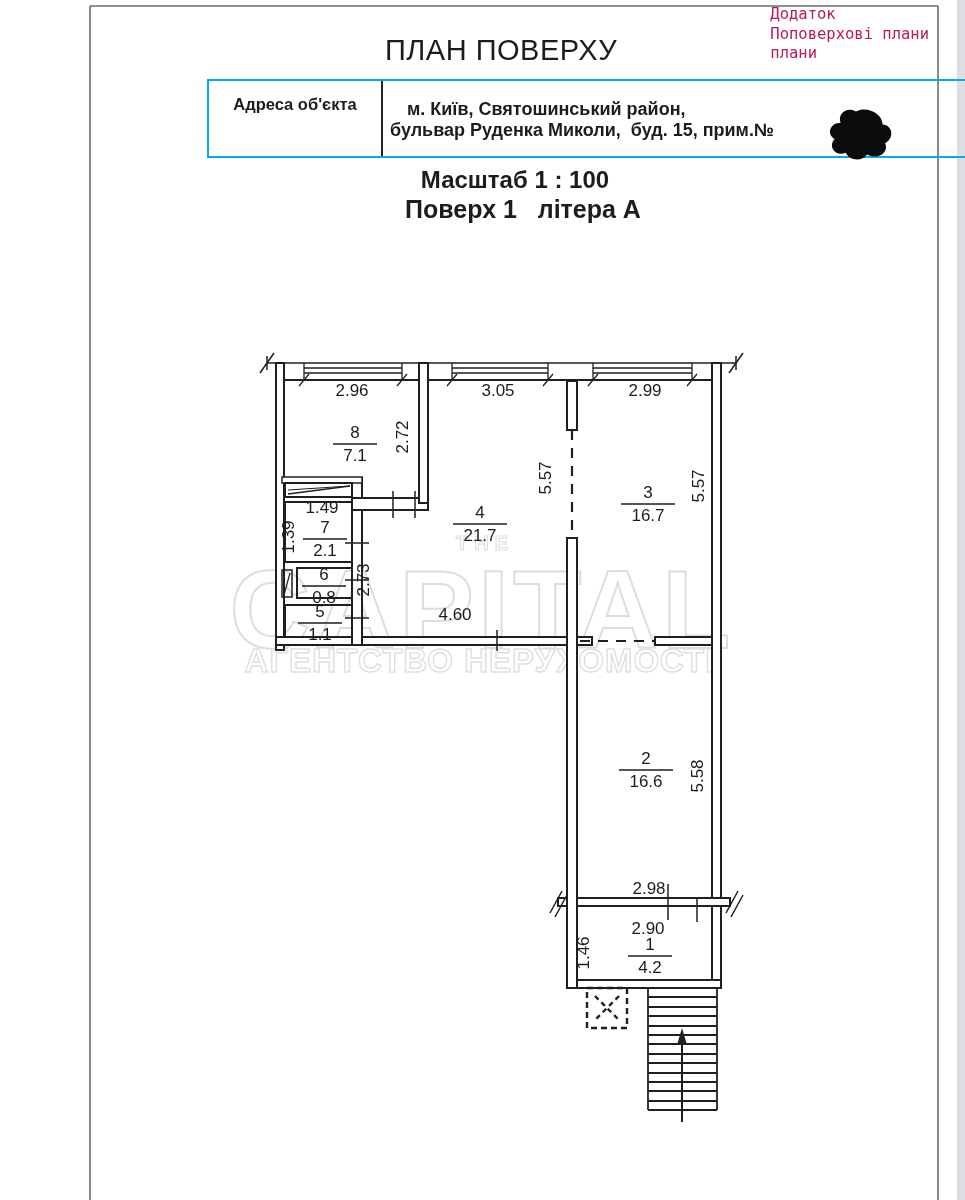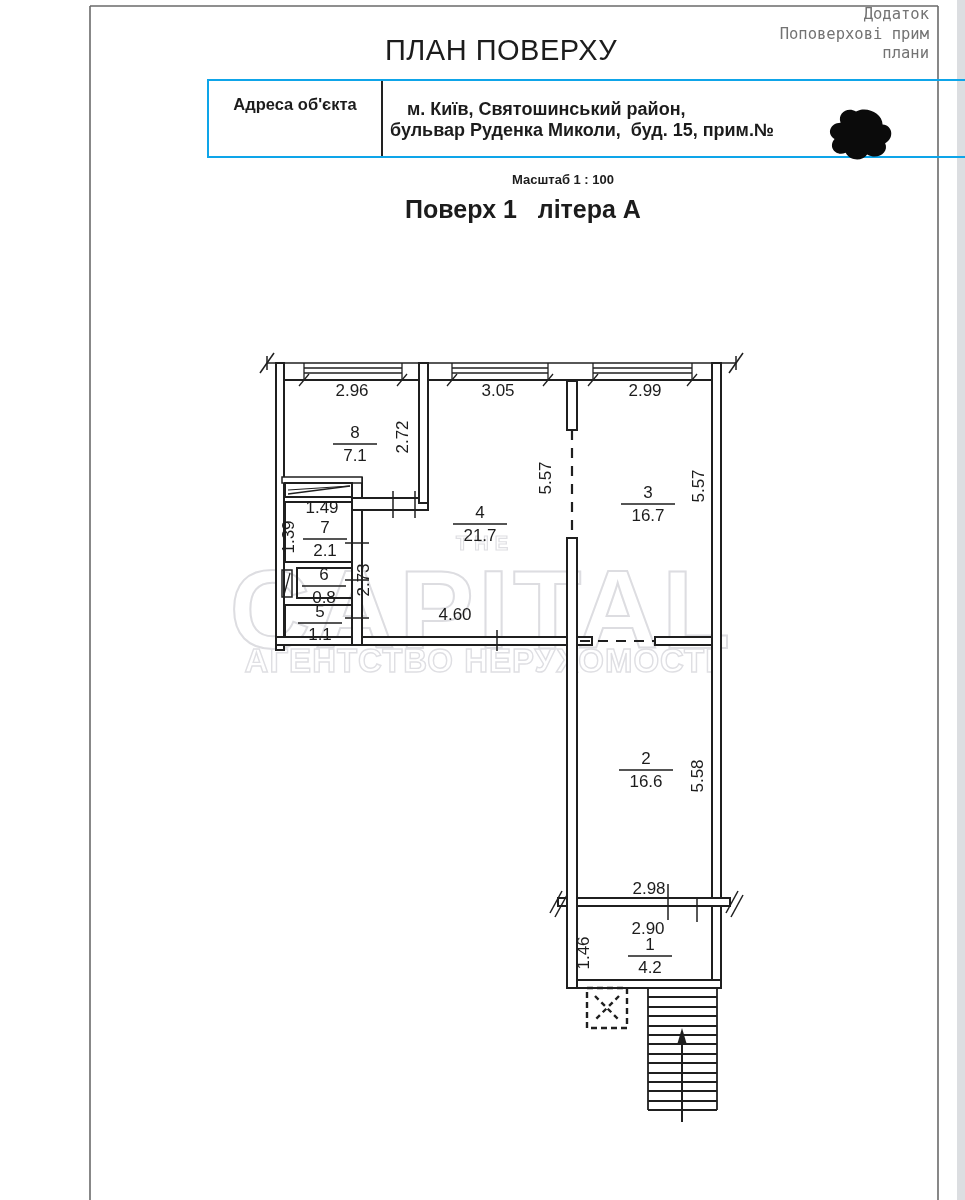--- a/index.html
+++ b/index.html
@@ -1,32 +1,32 @@
 <!DOCTYPE html>
 <html><head>
 <meta charset="utf-8">
 <style>
   html,body{margin:0;padding:0;background:#ffffff;}
   #page{position:relative;width:965px;height:1200px;background:#ffffff;overflow:hidden;
         font-family:"Liberation Sans",sans-serif;color:#1c1c1c;}
   .abs{position:absolute;}
   #scan-strip{left:957px;top:0;width:8px;height:1200px;background:#dcdee1;}
-  #note-block{right:36px;top:5px;text-align:right;
-      font-family:"DejaVu Sans Mono",monospace;font-size:15.5px;line-height:19.5px;color:#737373;}
+  #note-block{right:36px;top:5px;text-align:left;
+      font-family:"DejaVu Sans Mono",monospace;font-size:15.5px;line-height:19.5px;color:#be185d;}
   #doc-title{left:501px;top:34px;transform:translateX(-50%);white-space:nowrap;
       font-size:29px;font-weight:normal;letter-spacing:.5px;}
   #addr-table{left:168px;top:79px;width:782px;height:79px;border:2px solid #0ea5e9;box-sizing:border-box;margin-left:39px;}
   #addr-divider{left:172px;top:0;width:2px;height:75px;background:#222;position:absolute;}
   .tcell-left{position:absolute;left:0;top:0;width:172px;height:75px;text-align:center;
       font-weight:bold;font-size:16.5px;line-height:27px;padding-top:10px;box-sizing:border-box;}
   .tcell-right{position:absolute;left:176px;top:0;right:0;height:75px;font-weight:bold;font-size:18px;}
   .tcell-right .l1{position:absolute;left:22px;top:18px;white-space:pre;}
   .tcell-right .l2{position:absolute;left:5px;top:39px;white-space:pre;}
   #blob-wrap{position:absolute;left:612px;top:22px;width:82px;height:60px;}
-  #scale-line{left:515px;top:172px;transform:translateX(-50%);font-size:13px;font-weight:bold;white-space:pre;margin-left:48px;}
+  #scale-line{left:515px;top:166px;transform:translateX(-50%);font-size:24px;font-weight:bold;white-space:pre;}
   #floor-line{left:523px;top:195px;transform:translateX(-50%);font-size:25px;font-weight:bold;white-space:pre;}
   svg text{font-family:"Liberation Sans",sans-serif;}
   .wm-big{font-size:112px;font-weight:bold;fill:none;stroke:#dddde1;stroke-width:2px;letter-spacing:4px;}
   .wm-small{font-size:20px;font-weight:bold;fill:none;stroke:#dfdfe3;stroke-width:1.2px;letter-spacing:6px;}
   .wm-sub{font-size:33px;font-weight:bold;fill:none;stroke:#dfdfe3;stroke-width:1.4px;letter-spacing:1px;}
 </style>
 </head>
 <body>
 
 <div id="page">
@@ -210,21 +210,21 @@
           <line x1="333" y1="444" x2="377" y2="444" stroke="#1c1c1c" stroke-width="1.5"></line>
           <text x="355" y="461" text-anchor="middle" font-size="17px">7.1</text>
         </g>
     </g>
   </svg>
 
   <div class="abs" id="scan-strip"></div>
 
   <div class="abs" id="note-block">
     <div>Додаток</div>
-    <div>Поповерхові прим</div>
+    <div>Поповерхові плани</div>
     <div>плани</div>
   </div>
 
   <div class="abs" id="doc-title">ПЛАН ПОВЕРХУ</div>
 
   <div class="abs" id="addr-table">
     <div id="addr-divider"></div>
     <div class="tcell-left">
       <div>Адреса об'єкта</div>
     </div>

